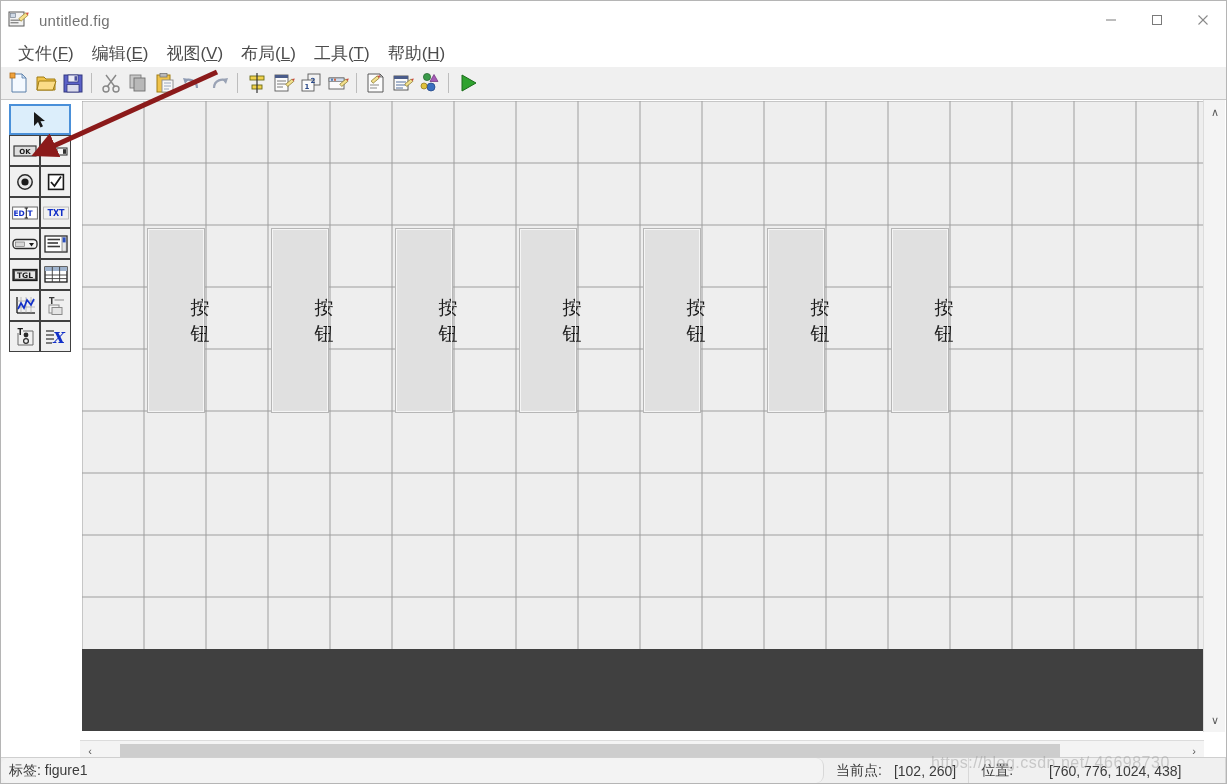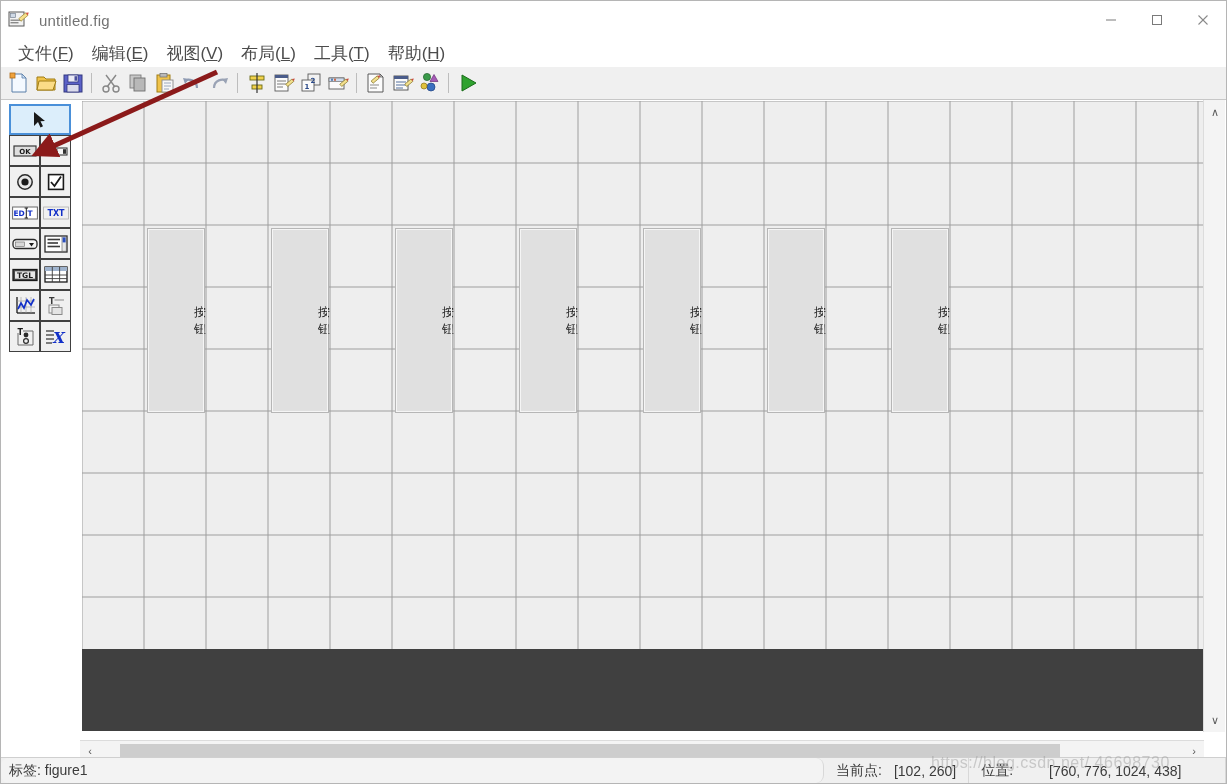--- a/index.html
+++ b/index.html
@@ -119,21 +119,21 @@
     background: #404040;
   }
   .uibutton {
     position: absolute;
     width: 58px; height: 185px;
     background: #e0e0e0;
     border: 1px solid #b6b6b6;
     outline: 1px solid #f5f5f5;
     outline-offset: -2px;
     display: flex; align-items: center; justify-content: center;
-    font-size: 12px; color: #1a1a1a;
+    font-size: 19px; color: #1a1a1a;
     font-family: "DejaVu Sans", sans-serif;
     padding-left: 48px;
   }
 
   
   .vscroll {
     position: absolute; right: 1px; top: 99px;
     width: 22px; height: 632px;
     background: #f4f4f4;
     border-left: 1px solid #dcdcdc;

